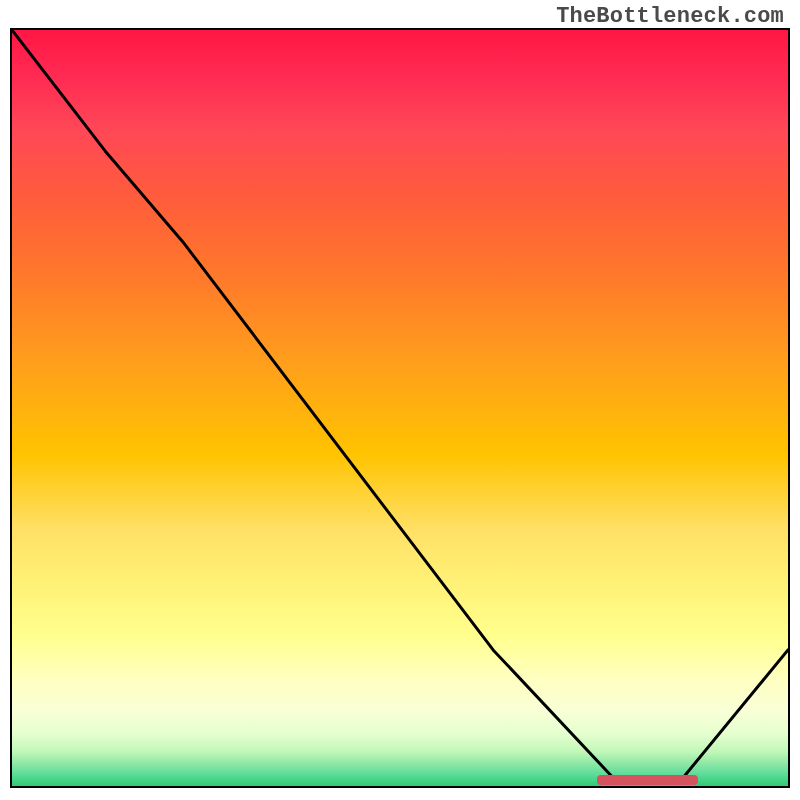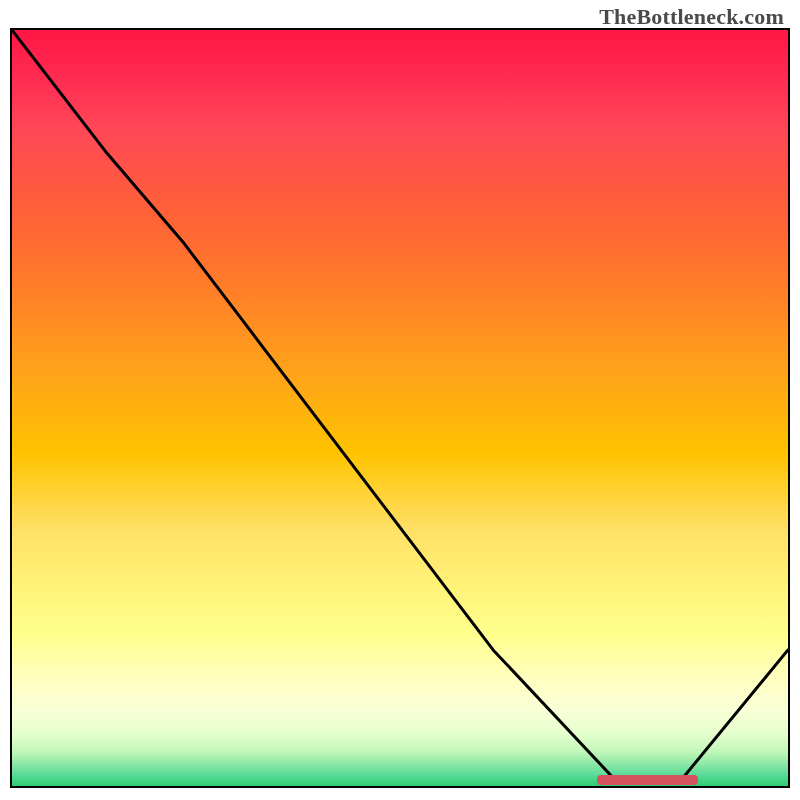--- a/index.html
+++ b/index.html
@@ -7,21 +7,21 @@
   .container {
     position: relative;
     width: 800px;
     height: 800px;
     background: #fff;
   }
   .watermark {
     position: absolute;
     top: 4px;
     right: 16px;
-    font-family: Liberation Serif, serif;
+    font-family: Liberation Mono, monospace;
     font-size: 22px;
     font-weight: bold;
     color: #4a4a4a;
     letter-spacing: 0.2px;
     z-index: 10;
   }
   .plot-area {
     position: absolute;
     left: 10px;
     top: 28px;

